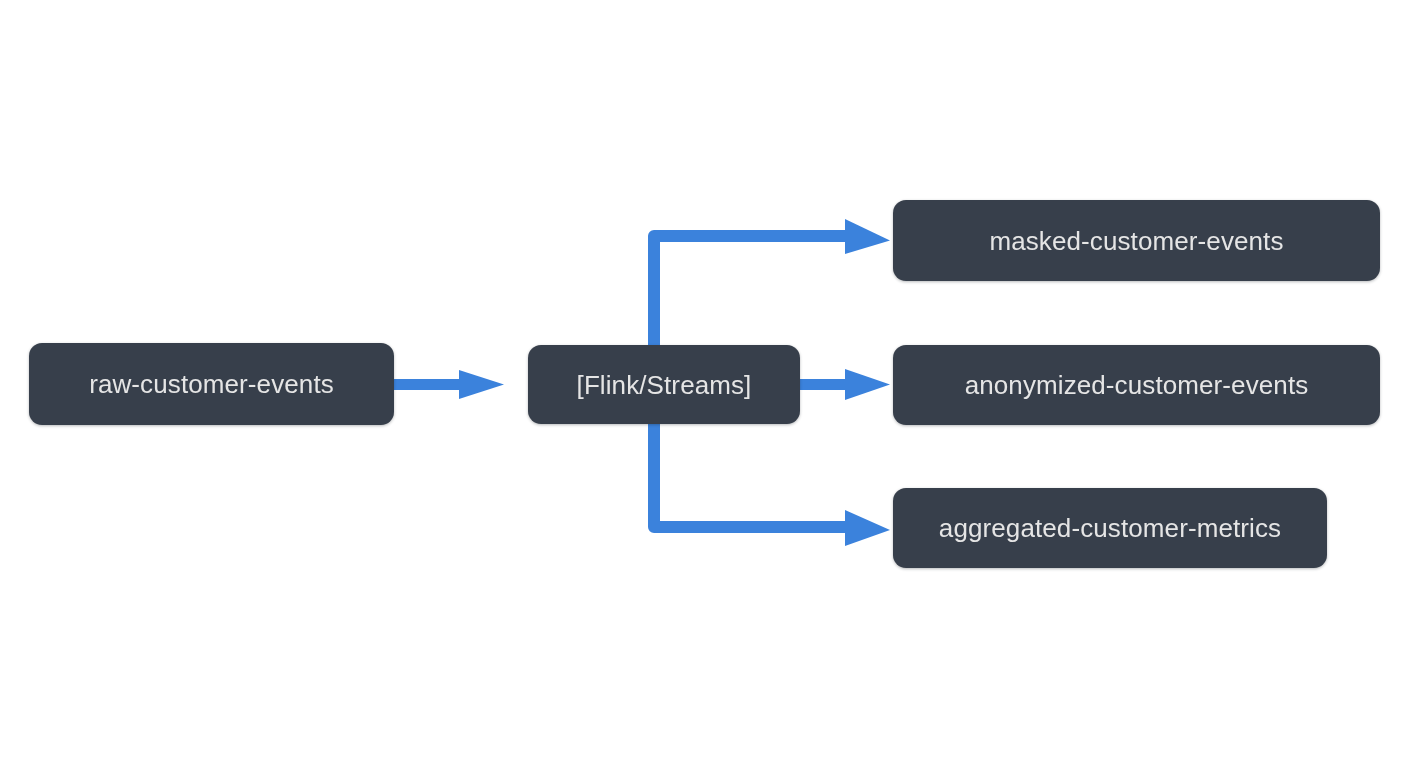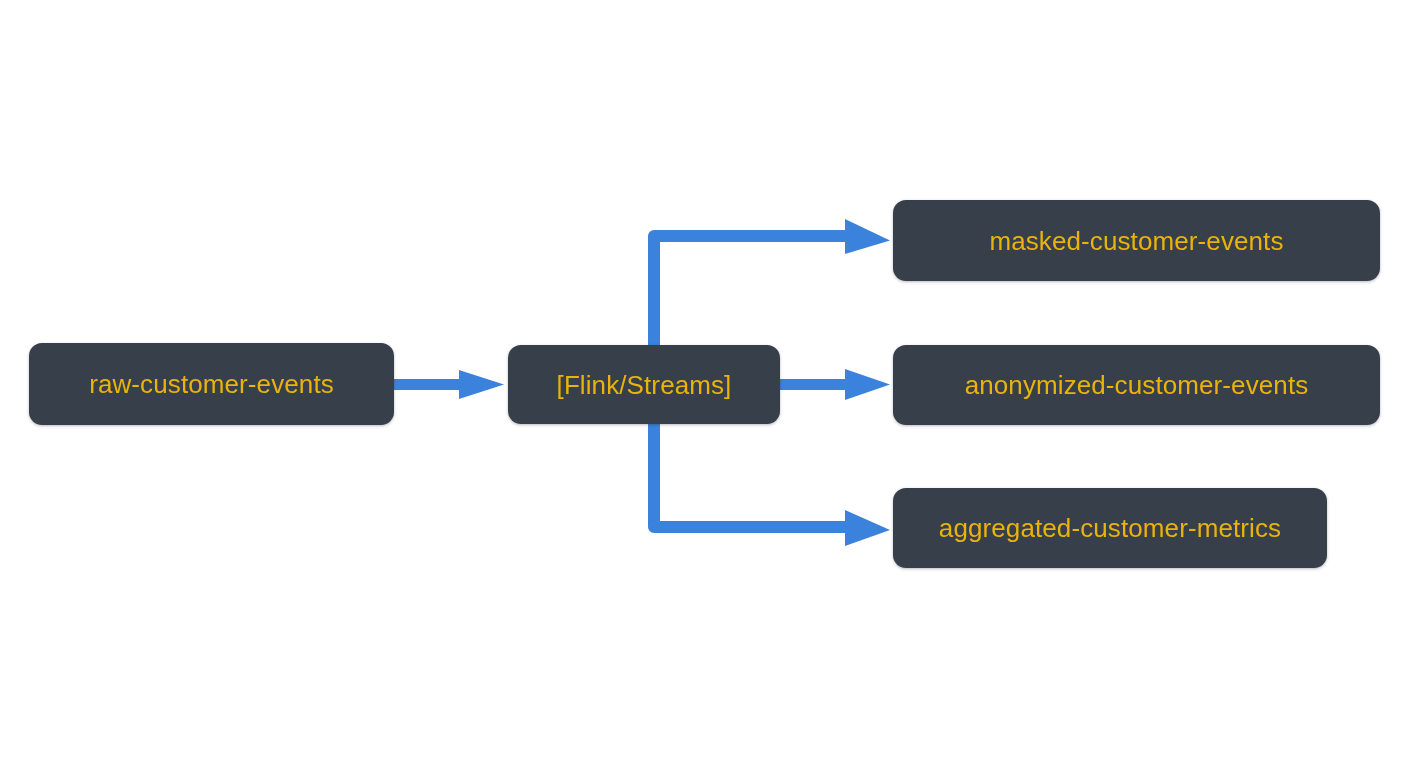--- a/index.html
+++ b/index.html
@@ -36,37 +36,37 @@
   
   .node {
     position: absolute;
     z-index: 2;
     box-sizing: border-box;
     display: flex;
     align-items: center;
     justify-content: center;
     border-radius: 13px;
     background: #373f4b;
-    color: #eab308;
+    color: #e5e5e5;
     font-size: 26px;
     font-weight: 400;
     letter-spacing: 0.1px;
     line-height: 1;
     white-space: nowrap;
     box-shadow: 0 1px 3px rgba(20, 26, 34, 0.30);
   }
 
   .node-label {
     display: block;
     padding: 0 2px;
   }
 
   
   #node-raw        { left: 29px;  top: 343px; width: 365px; height: 82px; }
-  #node-processor  { left: 508px; top: 345px; width: 272px; height: 79px; }
+  #node-processor  { left: 528px; top: 345px; width: 272px; height: 79px; }
   #node-masked     { left: 893px; top: 200px; width: 487px; height: 81px; }
   #node-anonymized { left: 893px; top: 345px; width: 487px; height: 80px; justify-content: center; }
   #node-aggregated { left: 893px; top: 488px; width: 434px; height: 80px; }
 </style>
 </head>
 <body>
 
 <div id="diagram-canvas">
 
   <svg id="edges-layer" viewBox="0 0 1408 768" width="1408" height="768" xmlns="http://www.w3.org/2000/svg">

